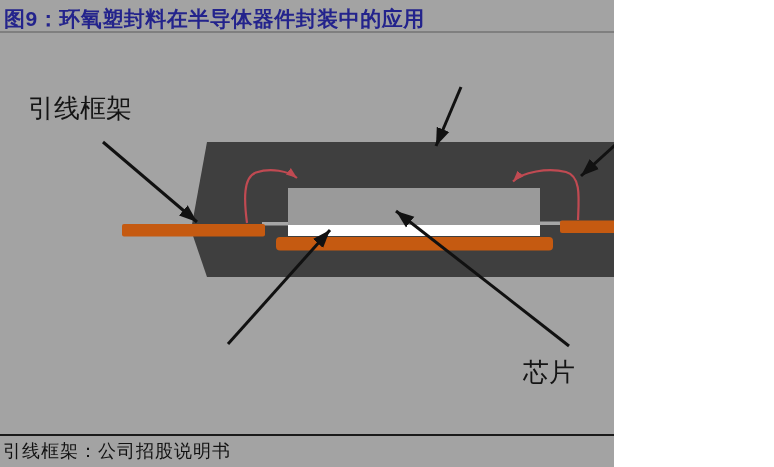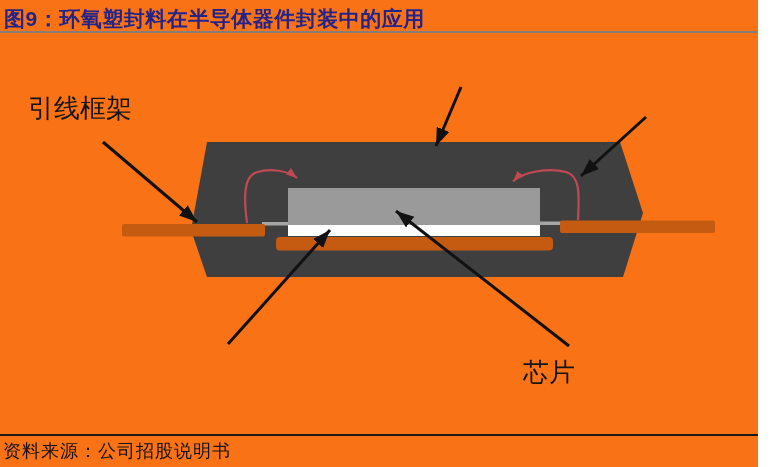--- a/index.html
+++ b/index.html
@@ -1,17 +1,17 @@
 <!DOCTYPE html>
 <html><head>
 <meta charset="utf-8">
 <style>
   html,body{margin:0;padding:0;background:#ffffff;}
   .page{
-    position:relative;width:758px;height:467px;background:#f97316;
+    position:relative;width:614px;height:467px;background:#a3a3a3;
     font-family:"Liberation Sans","DejaVu Sans",sans-serif;overflow:hidden;
   }
   .title{
     position:absolute;left:4px;top:5px;font-size:21px;font-weight:bold;
     color:#23238C;letter-spacing:0.5px;white-space:nowrap;
   }
   .title-rule{position:absolute;left:0;top:31px;width:774px;height:2px;background:#7F7F7F;}
   .diagram-svg{position:absolute;left:0;top:0;}
   .lbl{
     position:absolute;color:#141414;font-size:26px;line-height:30px;white-space:nowrap;
@@ -70,15 +70,15 @@
     <line x1="228" y1="344" x2="330" y2="230" stroke-width="3" marker-end="url(#arrow-black)" stroke="#111111"></line>
     <line x1="569" y1="346" x2="396" y2="211" stroke-width="3" marker-end="url(#arrow-black)" stroke="#111111"></line>
   </svg>
 
   <div class="lbl" style="left:28px;top:94px;">引线框架</div>
   <div class="lbl-die-attach">
   </div>
   <div class="lbl" style="left:523px;top:358px;">芯片</div>
 
   <div class="footer-rule"></div>
-  <div class="source">资料来源：公司招股说明书</div>
+  <div class="source">引线框架：公司招股说明书</div>
 
 </div>
 
 </body></html>

